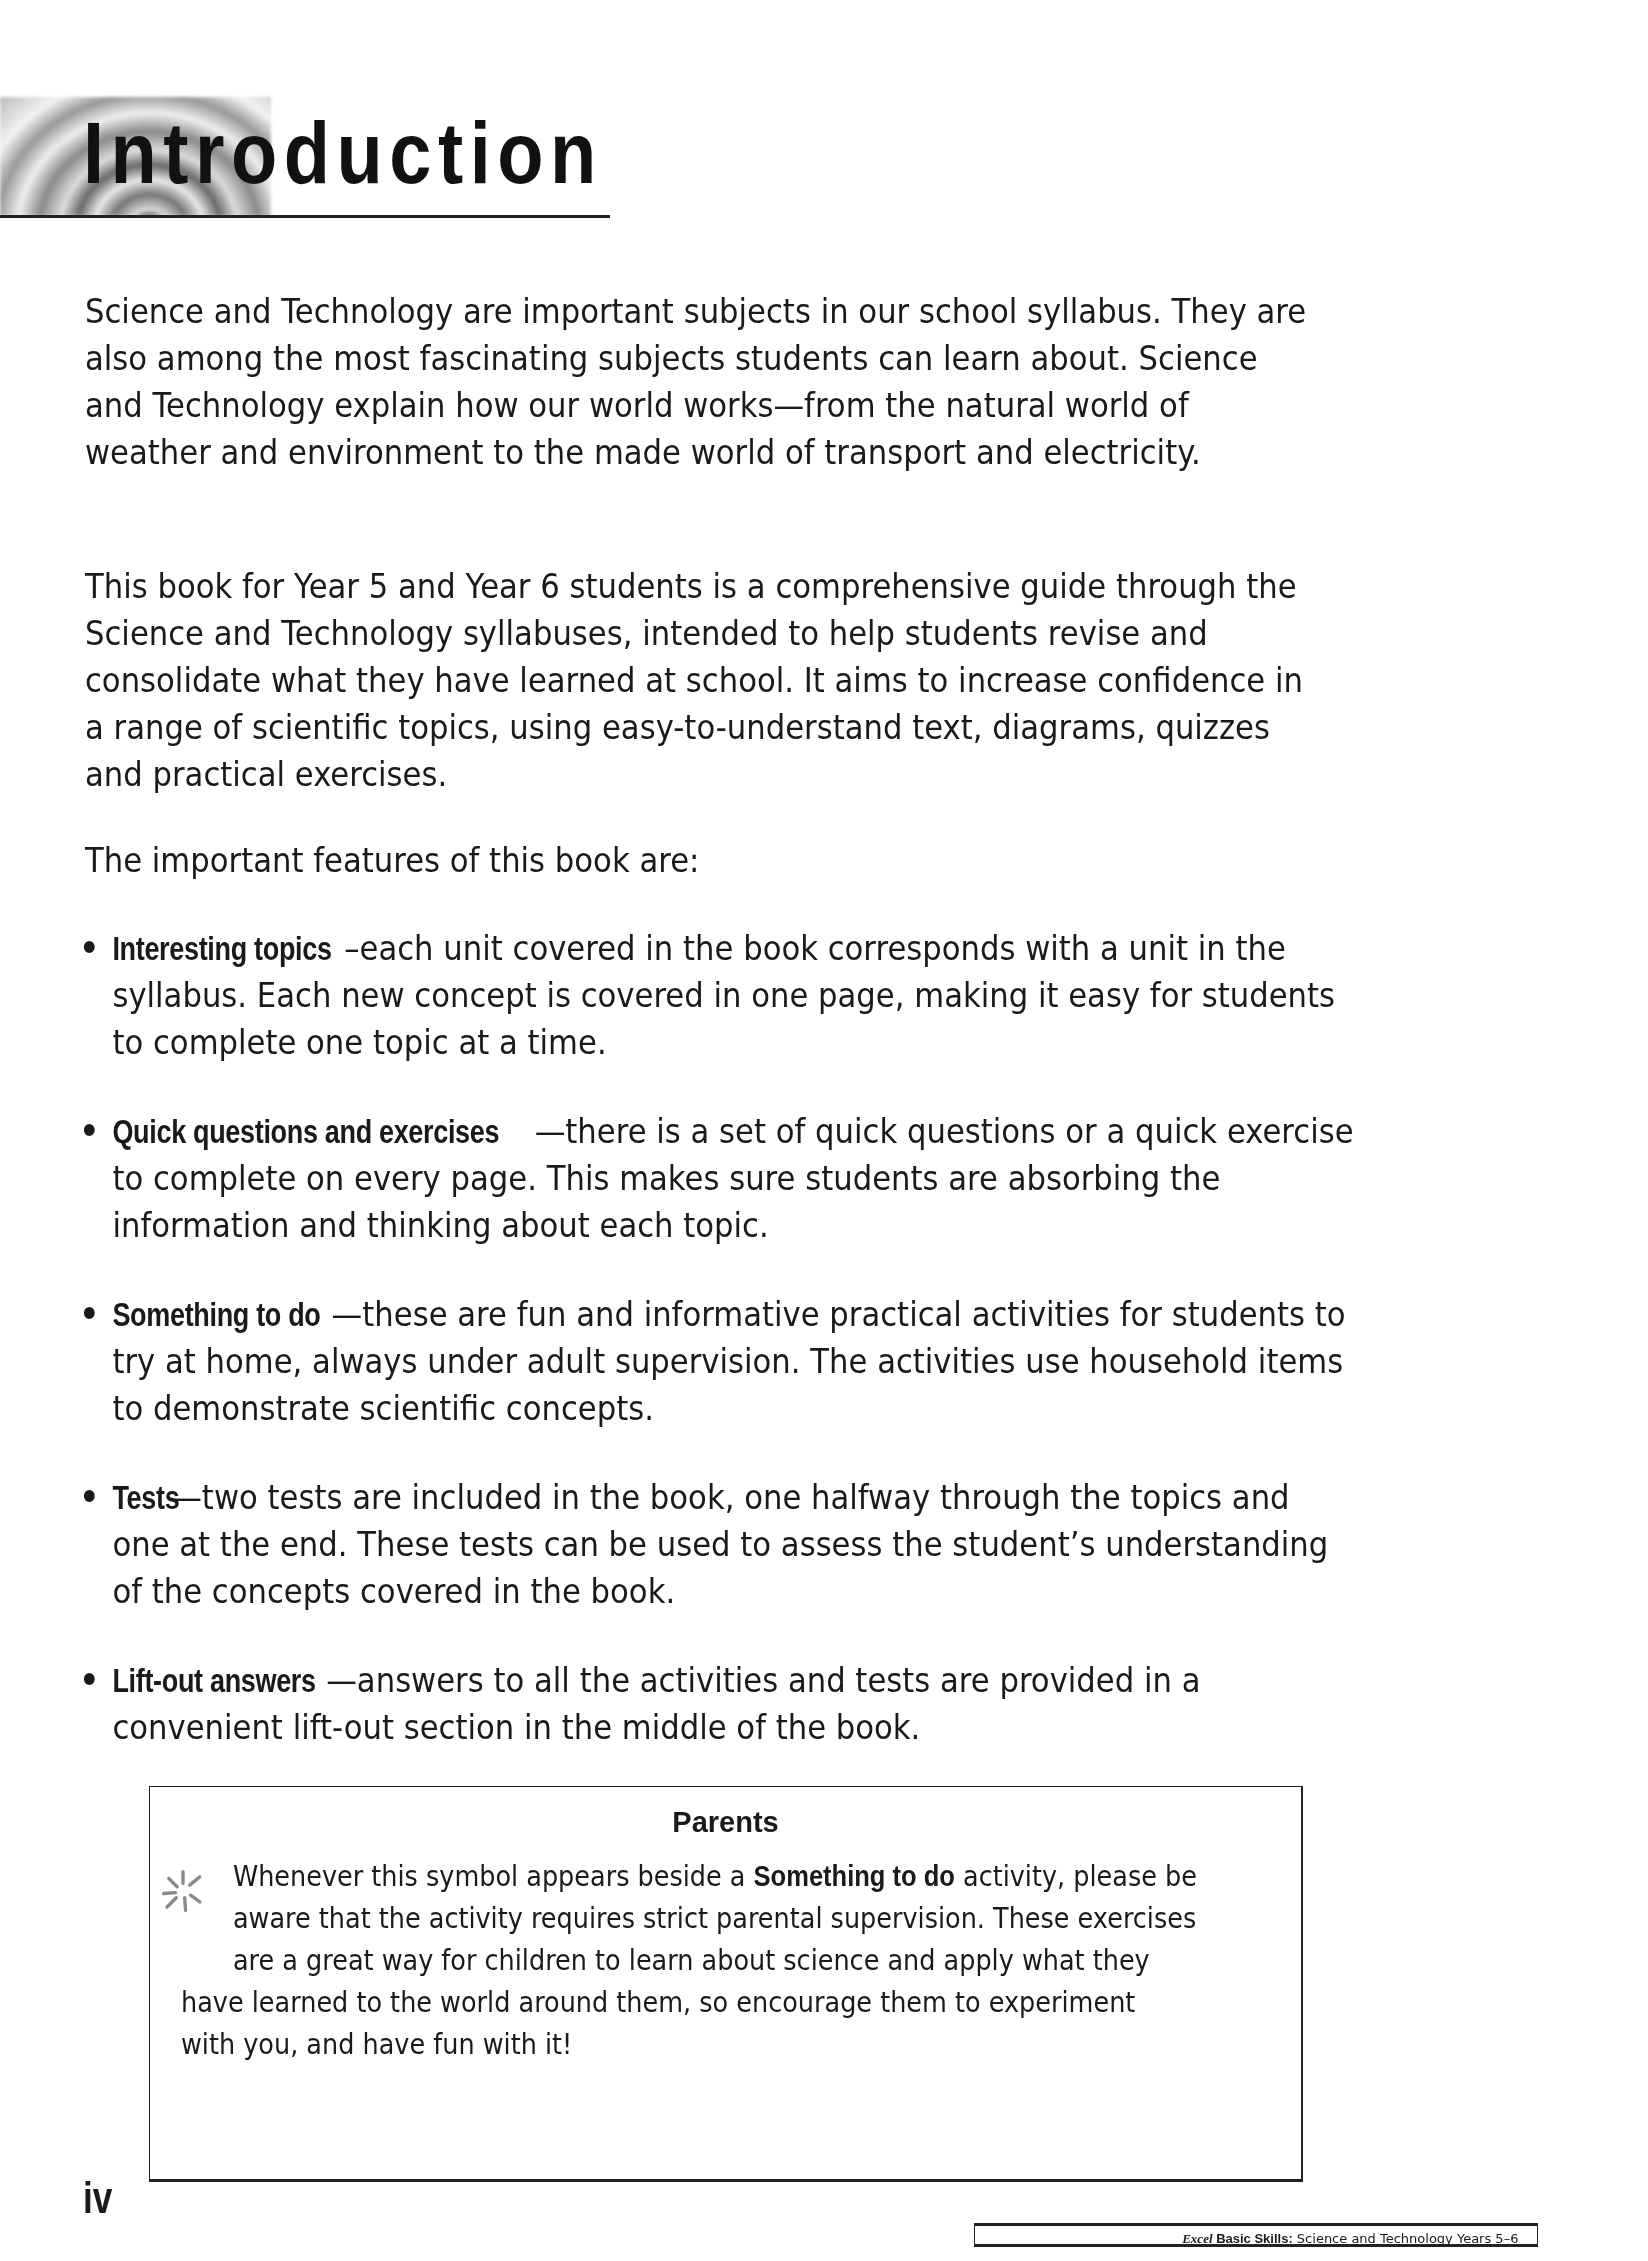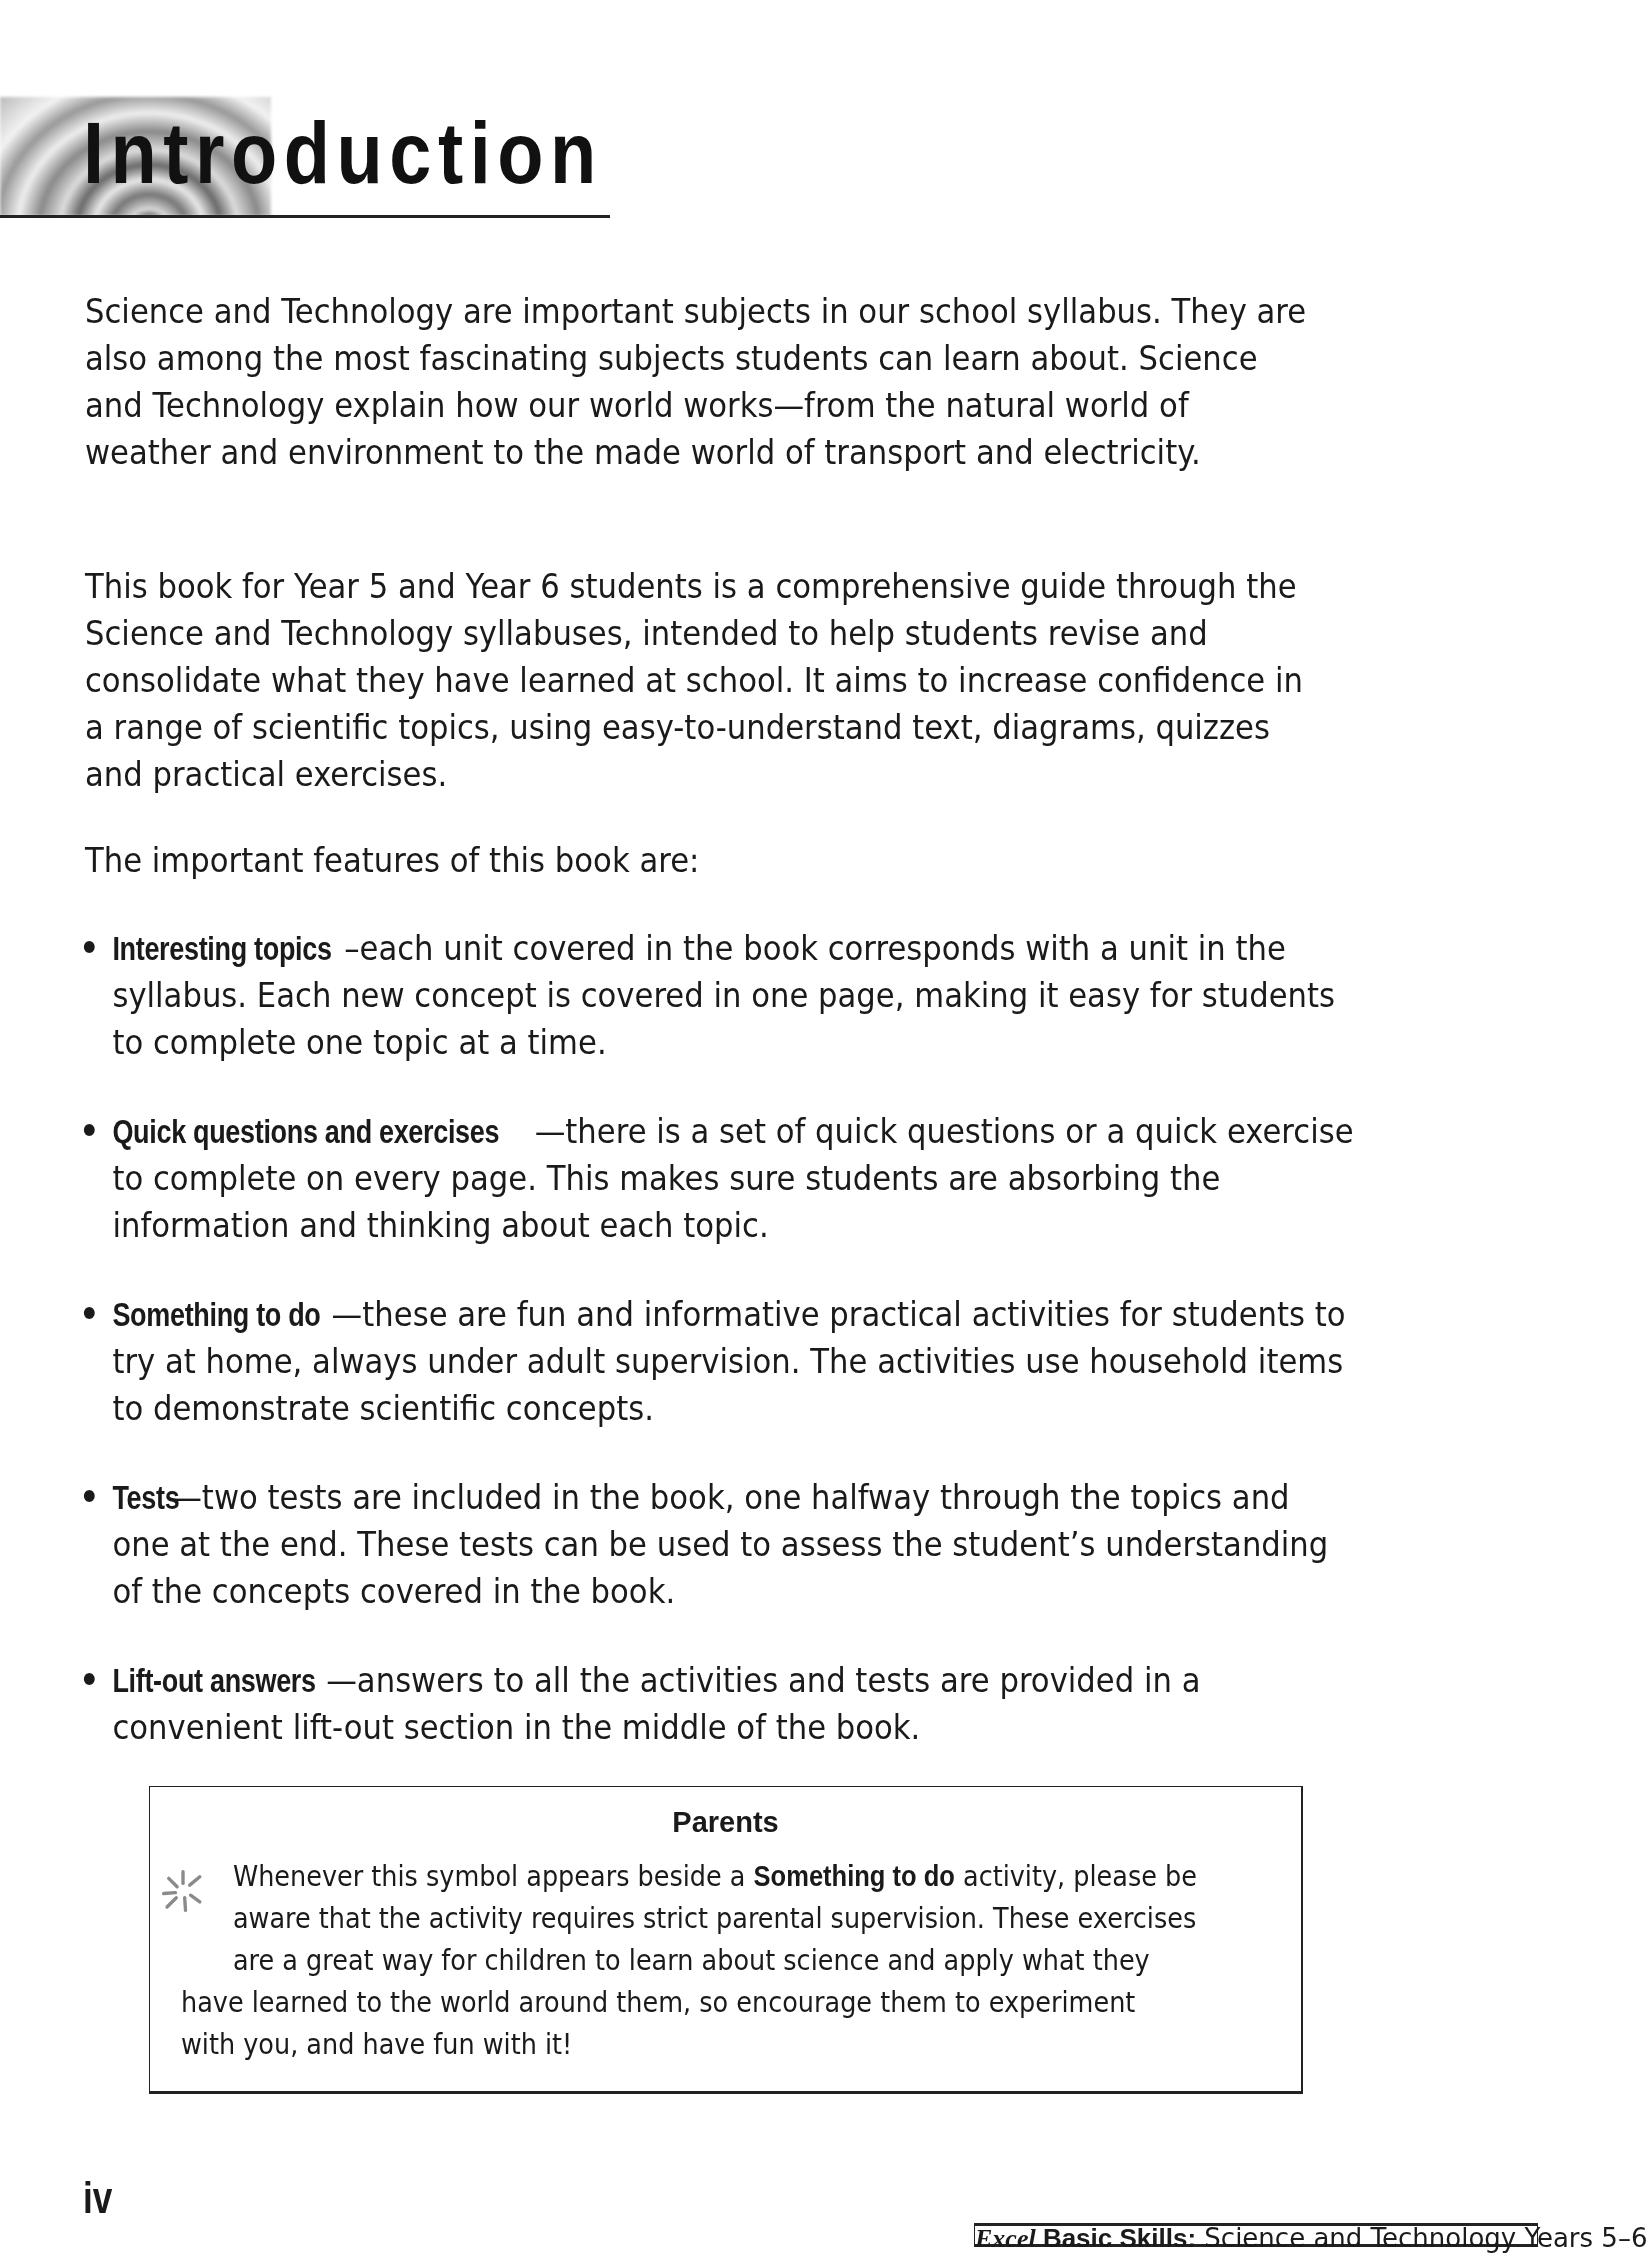--- a/index.html
+++ b/index.html
@@ -15,34 +15,34 @@
   .rule { position:absolute; left:0; top:215px; width:610px; height:2.5px; background:#222; }
   .text { position:absolute; left:85px; width:1322px; font-size:33px; line-height:47px;
     transform:scaleX(0.93); transform-origin:left top; }
   .text p { margin:0; }
   .bullets { position:absolute; left:78px; top:925px; width:1373px; font-size:33px; line-height:47px;
     transform:scaleX(0.93); transform-origin:left top; }
   .bullet { position:relative; padding-left:37px; margin-bottom:42px; }
   .dot { position:absolute; left:1.7px; top:0; font-weight:bold; }
   .term { font-family:"Liberation Sans", sans-serif; font-weight:bold; letter-spacing:-0.4px;
     display:inline-block; transform:scaleX(0.88); transform-origin:left bottom; margin-right:-18.6px; }
-  .parents { position:absolute; left:149px; top:1786px; width:1154px; height:308px;
+  .parents { position:absolute; left:149px; top:1786px; width:1154px; height:396px;
     border:1.7px solid #222; border-bottom-width:3.4px; border-right-width:2.5px; box-sizing:border-box; }
   .parents-title { position:absolute; left:0; right:0; top:18.6px; text-align:center;
     font-family:"Liberation Sans", sans-serif; font-weight:bold; font-size:29px; }
   .parents-body { position:absolute; left:30.5px; top:68px; width:1152px; font-size:29px; line-height:42px;
     transform:scaleX(0.88); transform-origin:left top; }
   .parents-body .l { display:block; white-space:nowrap; }
   .parents-body .ind { padding-left:59px; }
   .sym { position:absolute; left:12px; top:81px; width:42px; height:46px; }
   .pnum { position:absolute; left:83px; top:2173px; font-family:"Liberation Sans", sans-serif;
     font-weight:bold; font-size:44px; transform:scaleX(0.8); transform-origin:left top; }
   .footer { position:absolute; left:974px; top:2223px; width:564px; height:24px;
     border-top:3.4px solid #222; border-bottom:3.4px solid #222; border-left:1.3px solid #222; border-right:1.3px solid #222;
-    box-sizing:border-box; font-size:26px; line-height:25.4px; text-align:right; padding-right:18.6px; white-space:nowrap; }
+    box-sizing:border-box; font-size:13px; line-height:25.4px; text-align:right; padding-right:18.6px; white-space:nowrap;padding-left:12px; }
   .footer .brand { font-family:"Liberation Serif", serif; font-style:italic; font-weight:bold; }
   .footer .series { font-family:"Liberation Sans", sans-serif; font-weight:bold; }
 </style>
 </head>
 <body>
 
 <div class="swirl"></div>
 <div class="title">Introduction</div>
 <div class="rule"></div>
 

